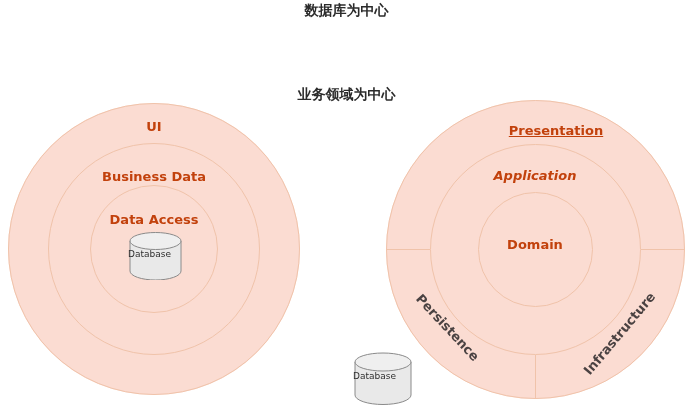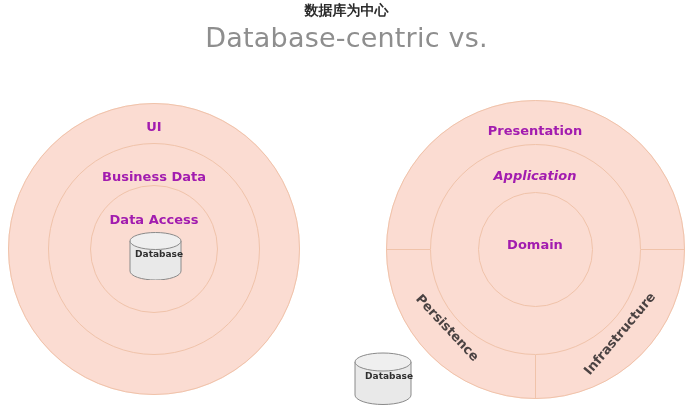--- a/index.html
+++ b/index.html
@@ -57,21 +57,21 @@
   }
   .ring.bordered { border: 1px solid #f0c3aa; background: transparent; }
 
   .ring-label {
     position: absolute;
     width: 240px;
     text-align: center;
     font-family: "DejaVu Sans", "Liberation Sans", sans-serif;
     font-size: 13px;
     font-weight: 700;
-    color: #a21caf;
+    color: #c2410c;
     white-space: nowrap;
   }
 
   
   .divider {
     position: absolute;
     background: #f0c3aa;
   }
 
   .arc-label {
@@ -84,38 +84,38 @@
     transform-origin: 50% 50%;
   }
 
   
   .db {
     position: absolute;
   }
   .db-text {
     position: absolute;
     width: 100%;
-    text-align: right;
+    text-align: left;
     font-family: "DejaVu Sans", "Liberation Sans", sans-serif;
-    font-weight: 700;
+    font-weight: 400;
     color: #2f2f2f;
     white-space: nowrap;
   }
 </style>
 </head>
 <body>
 
 <div id="canvas">
 
   <div class="annot-cn" id="annot-top">数据库为中心</div>
 
   <div class="title">
-    <span class="title-line">Database-centric vs.</span>
   </div>
 
+  <div class="annot-cn" id="annot-bottom">业务领域为中心</div>
 
   <div>
 
     <div class="ring" style="left:8px; top:103px; width:292px; height:292px;"></div>
     <div class="ring bordered" style="left:8px; top:103px; width:292px; height:292px;"></div>
 
     <div class="ring bordered" style="left:48px; top:143px; width:212px; height:212px;"></div>
 
     <div class="ring bordered" style="left:90px; top:185px; width:128px; height:128px;"></div>
 
@@ -142,21 +142,21 @@
     <div class="divider" style="left:386px; top:249px; width:44px; height:1px;"></div>
 
     <div class="divider" style="left:641px; top:249px; width:44px; height:1px;"></div>
 
     <div class="divider" style="left:535px; top:355px; width:1px; height:44px;"></div>
 
     <div class="ring bordered" style="left:430px; top:144px; width:211px; height:211px;"></div>
 
     <div class="ring bordered" style="left:478px; top:192px; width:115px; height:115px;"></div>
 
-    <div class="ring-label" style="left:415px; top:123px;">Presentation</div>
+    <div class="ring-label" style="left:436px; top:123px;text-decoration:underline;">Presentation</div>
 
     <div class="ring-label" style="left:415px; top:168px;font-style:italic;">Application</div>
 
     <div class="ring-label" style="left:415px; top:237px;">Domain</div>
 
     <div class="arc-label" style="left:405px; top:320px; transform: rotate(47deg);">Persistence</div>
 
     <div class="arc-label" style="left:568px; top:326px; transform: rotate(-50deg);">Infrastructure</div>
   </div>
 

